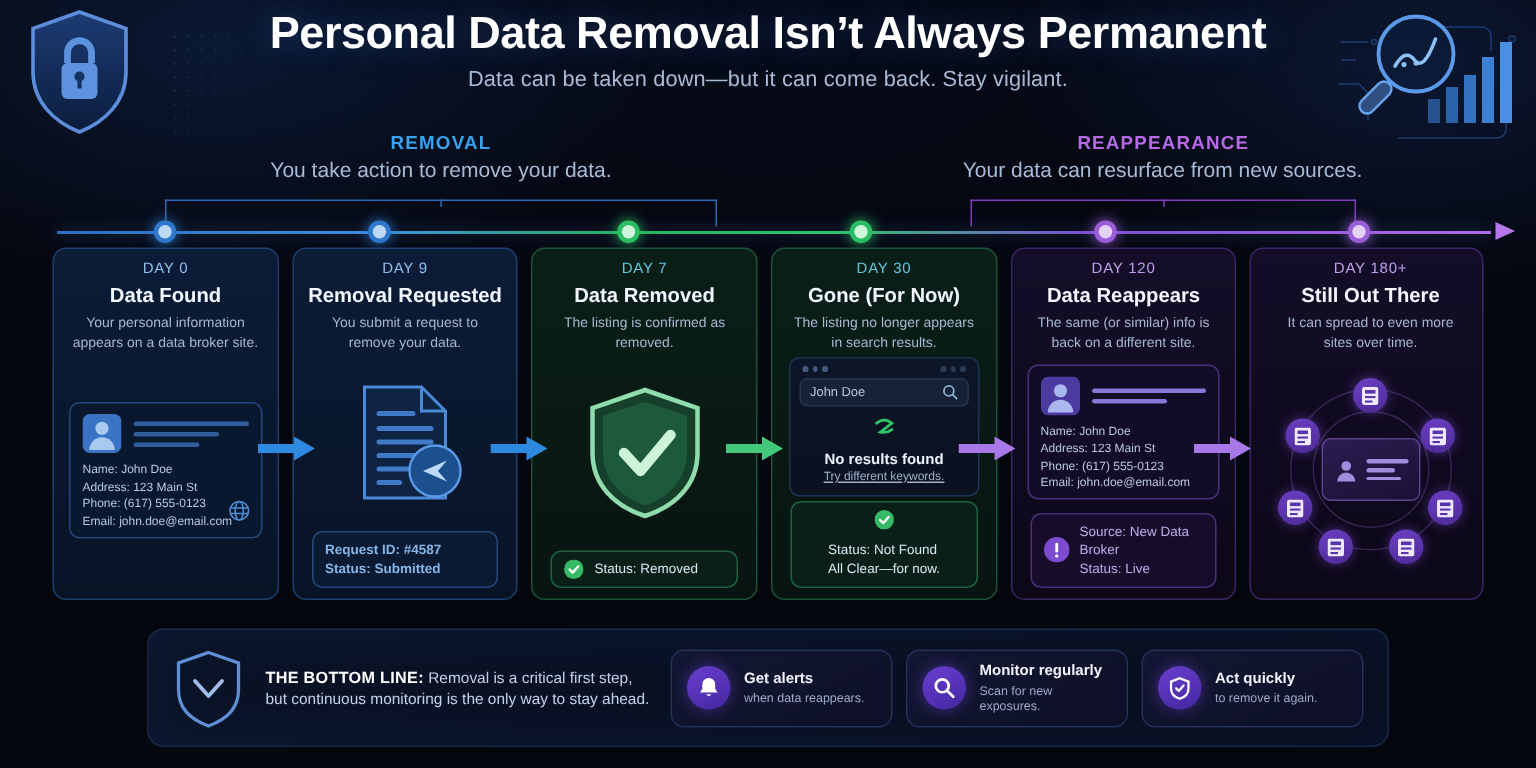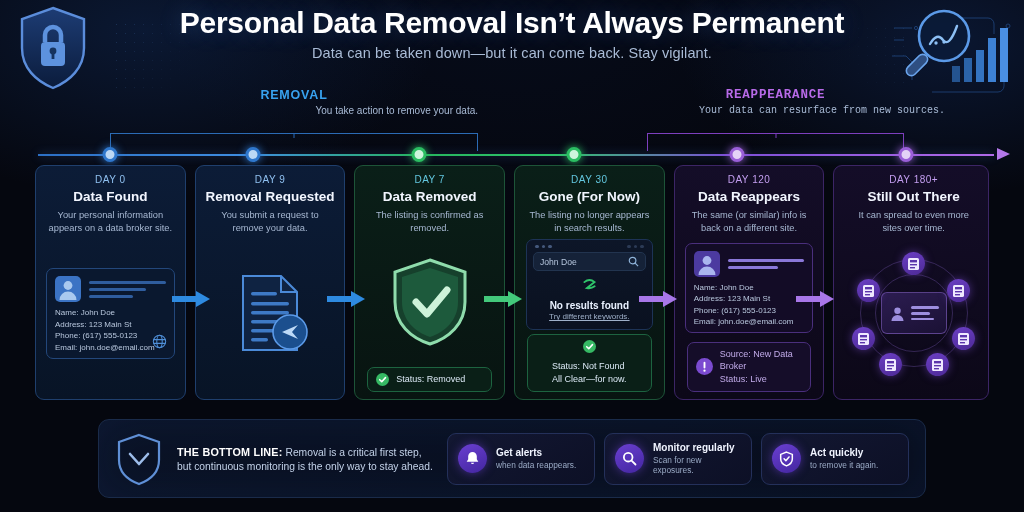--- a/index.html
+++ b/index.html
@@ -31,21 +31,21 @@
   .header { position:absolute; left:0; right:0; top:6px; text-align:center; }
   .title {
     font-size:30px; font-weight:bold; color:#ffffff; letter-spacing:-.3px;
     text-shadow:0 0 22px rgba(90,150,255,.30);
   }
   .subtitle { margin-top:5px; font-size:14.5px; color:#a9bbd6; letter-spacing:.1px; }
 
   
   .phase { position:absolute; text-align:center; }
   .phase-title { font-size:12.5px; font-weight:bold; letter-spacing:.8px; }
-  .phase-sub { margin-top:3px; font-size:10px; color:#a9bbd6;text-align:right; }
+  .phase-sub { margin-top:3px; font-size:14px; color:#a9bbd6; }
   .bracket { position:absolute; height:18px; }
   .bracket .bl, .bracket .br { position:absolute; bottom:0; width:1px; height:18px; }
   .bracket .bt { position:absolute; top:0; left:0; right:0; height:1px; }
   .bracket .tick { position:absolute; top:0; left:50%; width:1px; height:5px; transform:translateX(-50%); }
 
   
   .timeline { position:absolute; left:38px; right:14px; top:153px; height:4px; }
   .tl-line { position:absolute; left:0; right:16px; top:1px; height:2px;
     background:linear-gradient(90deg,#2c6fc4 0%, #3f8ee0 22%, #27b55f 40%, #2fc46a 54%, #7c4fd6 72%, #b06ae8 100%);
     box-shadow:0 0 10px rgba(90,140,230,.45); }
@@ -181,21 +181,21 @@
   <div class="phase-title" style="color:#38a2ef;">REMOVAL</div>
   <div class="phase-sub">You take action to remove your data.</div>
 </div>
 <div class="bracket" style="left:110px;width:368px;top:133px;">
   <div class="bt" style="background:#2b6bb5;"></div>
   <div class="bl" style="left:0;background:#2b6bb5;"></div>
   <div class="br" style="right:0;background:#2b6bb5;"></div>
   <div class="tick" style="background:#2b6bb5;"></div>
 </div>
 
-<div class="phase" style="left:647px;width:257px;top:88px;font-family:Liberation Mono, monospace;">
+<div class="phase" style="left:647px;width:257px;top:88px;">
   <div class="phase-title" style="color:#b76ae8;">REAPPEARANCE</div>
   <div class="phase-sub" style="width:340px;margin-left:-42px;">Your data can resurface from new sources.</div>
 </div>
 <div class="bracket" style="left:647px;width:257px;top:133px;">
   <div class="bt" style="background:#7d3fbe;"></div>
   <div class="bl" style="left:0;background:#7d3fbe;"></div>
   <div class="br" style="right:0;background:#7d3fbe;"></div>
   <div class="tick" style="background:#7d3fbe;"></div>
 </div>
 
@@ -287,20 +287,26 @@
           <rect x="24" y="32" width="38" height="3.4" rx="1.7"></rect>
           <rect x="24" y="41" width="38" height="3.4" rx="1.7"></rect>
           <rect x="24" y="50" width="32" height="3.4" rx="1.7"></rect>
           <rect x="24" y="59" width="24" height="3.4" rx="1.7"></rect>
           <rect x="24" y="68" width="17" height="3.4" rx="1.7"></rect>
         </g>
         <circle cx="63" cy="62" r="17" fill="#1b4f8e" stroke="#5b9ae8" stroke-width="1.6"></circle>
         <path d="M55 62 l16 -7 -6 7 6 7 Z" fill="#bcd9f7"></path>
       </svg>
     </div>
+    <div class="pill" style="border-color:#24487c;background:#0b1a33;">
+      <div class="pill-txt">
+        <div style="color:#86b6e8;font-weight:bold;">Request ID: #4587</div>
+        <div style="color:#86b6e8;font-weight:bold;">Status: Submitted</div>
+      </div>
+    </div>
   </div>
 
   <div class="card" style="border-color:#1d5438;background:linear-gradient(180deg,#0a1f18,#081411);">
     <div class="card-day" style="color:#62c6de;">DAY 7</div>
     <div class="card-title">Data Removed</div>
     <div class="card-desc">The listing is confirmed as removed.</div>
     <div class="card-visual">
       <svg width="82" height="90" viewBox="0 0 82 90">
         <path d="M41 4 L76 16 V46 C76 68 60 82 41 88 C22 82 6 68 6 46 V16 Z" fill="#17good" fill-opacity="0"></path>
         <path d="M41 4 L76 16 V46 C76 68 60 82 41 88 C22 82 6 68 6 46 V16 Z" fill="#16402c" stroke="#8fdcac" stroke-width="3"></path>

